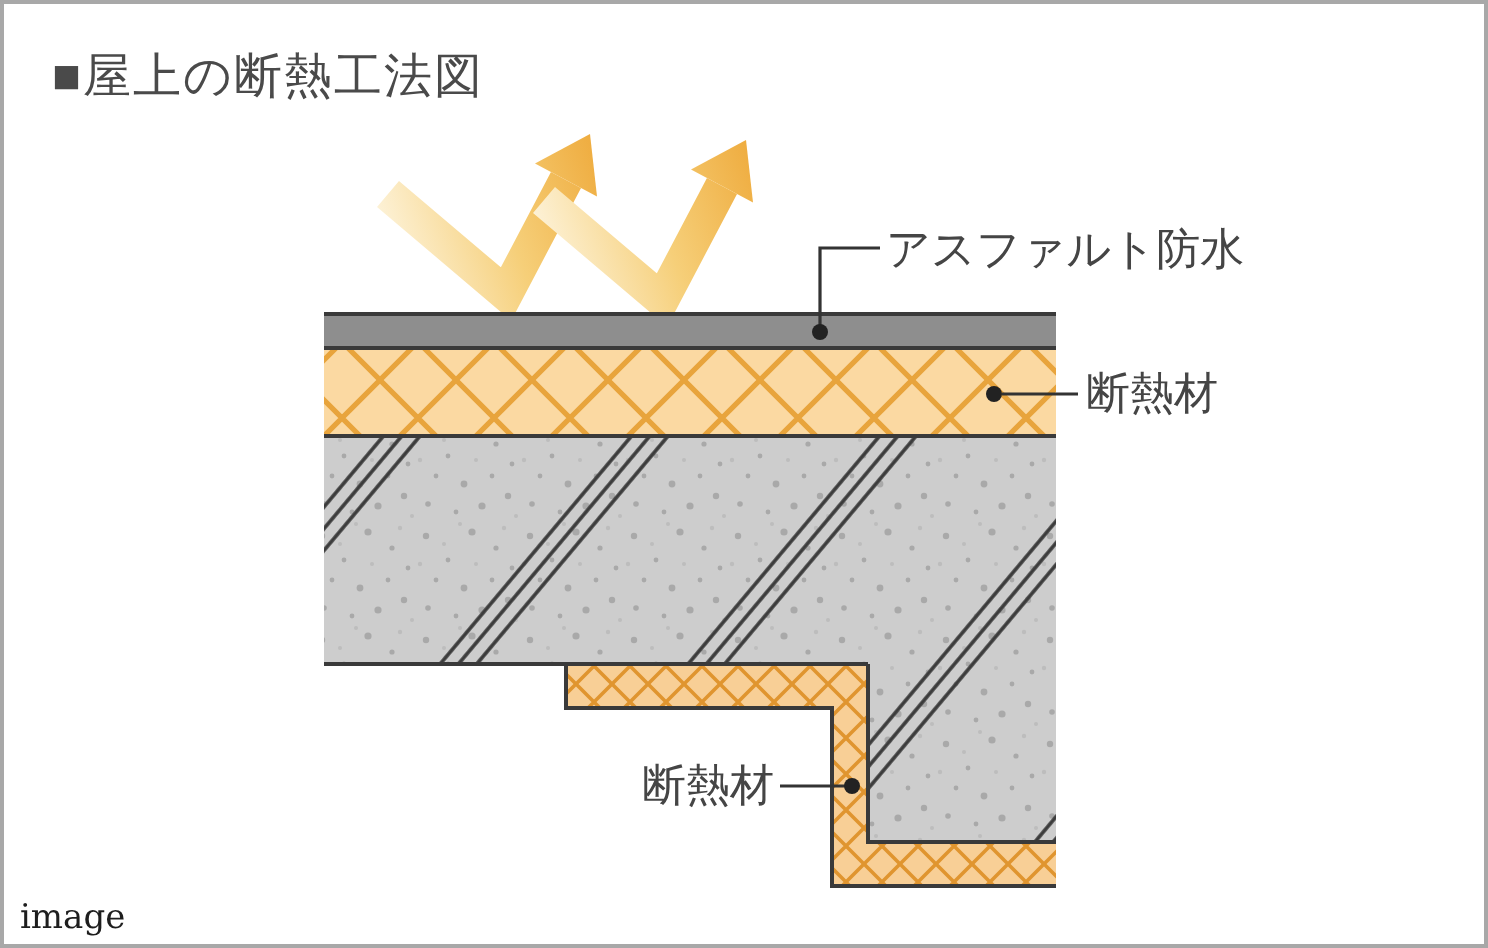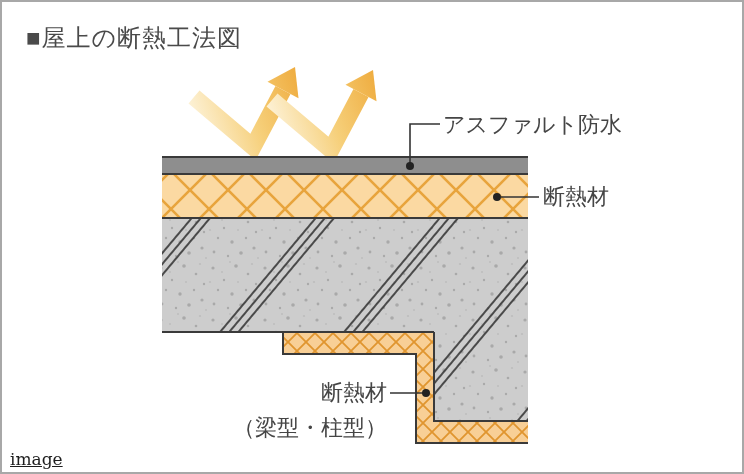--- a/index.html
+++ b/index.html
@@ -15,21 +15,21 @@
   .diagram-svg{position:absolute;left:0;top:0;width:744px;height:474px;z-index:1;}
   .label{
     position:absolute;font-size:22px;color:#454545;white-space:nowrap;z-index:3;
     line-height:26px;
   }
   #label-waterproof{left:443px;top:112px;font-family:Liberation Serif, serif;}
   #label-insulation{left:543px;top:184px;}
   #label-beam{right:357px;top:375px;text-align:right;line-height:35px;}
   .caption{
     position:absolute;left:10px;bottom:5px;z-index:3;
-    font-family:"DejaVu Serif","Liberation Serif",serif;font-size:17px;color:#1e1e1e;text-decoration:underline;
+    font-family:"DejaVu Serif","Liberation Serif",serif;font-size:17px;color:#1e1e1e;
   }
 </style>
 </head>
 <body>
 
 <div class="frame"></div>
 
 <div class="title">■屋上の断熱工法図</div>
 
 <svg class="diagram-svg" viewBox="0 0 744 474">
@@ -109,16 +109,15 @@
     <circle cx="426" cy="393" r="4"></circle>
   </g>
 </svg>
 
 <div class="label" id="label-waterproof">アスファルト防水</div>
 
 <div class="label" id="label-insulation">断熱材</div>
 
 <div class="label" id="label-beam">
   <div>断熱材</div>
-  <div>（梁型・柱型）</div>
 </div>
 
 <div class="caption">image</div>
 
 </body></html>

